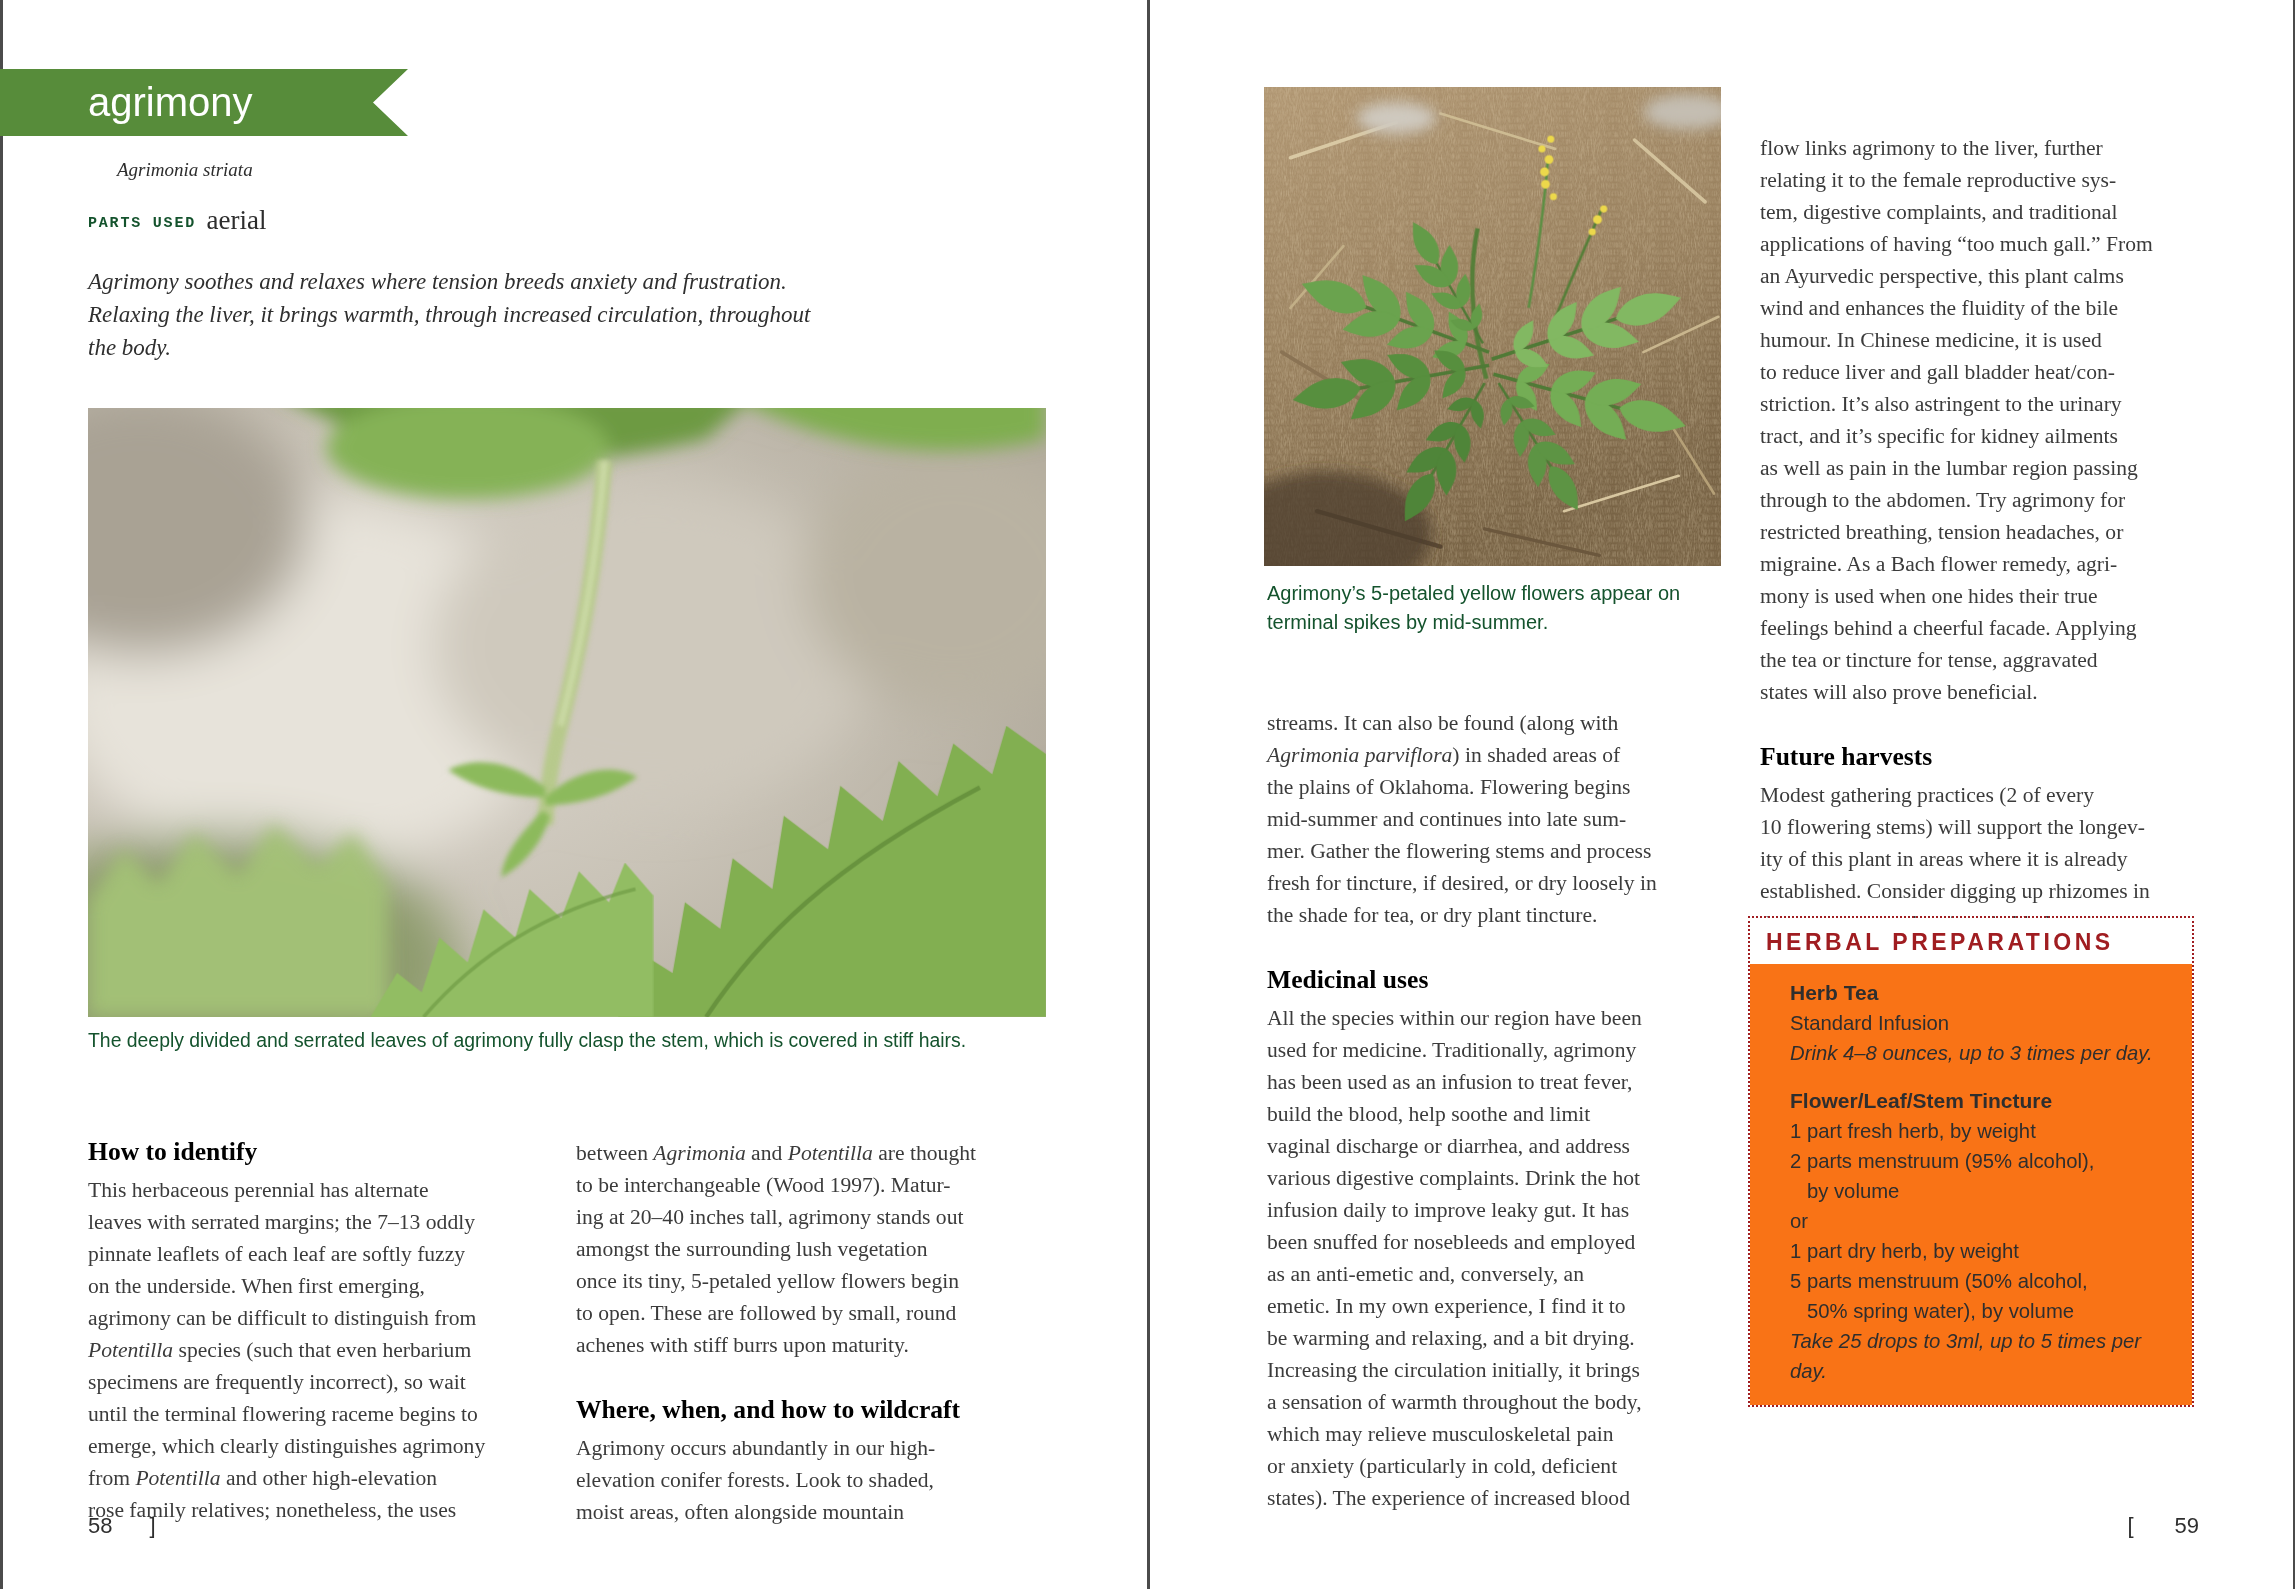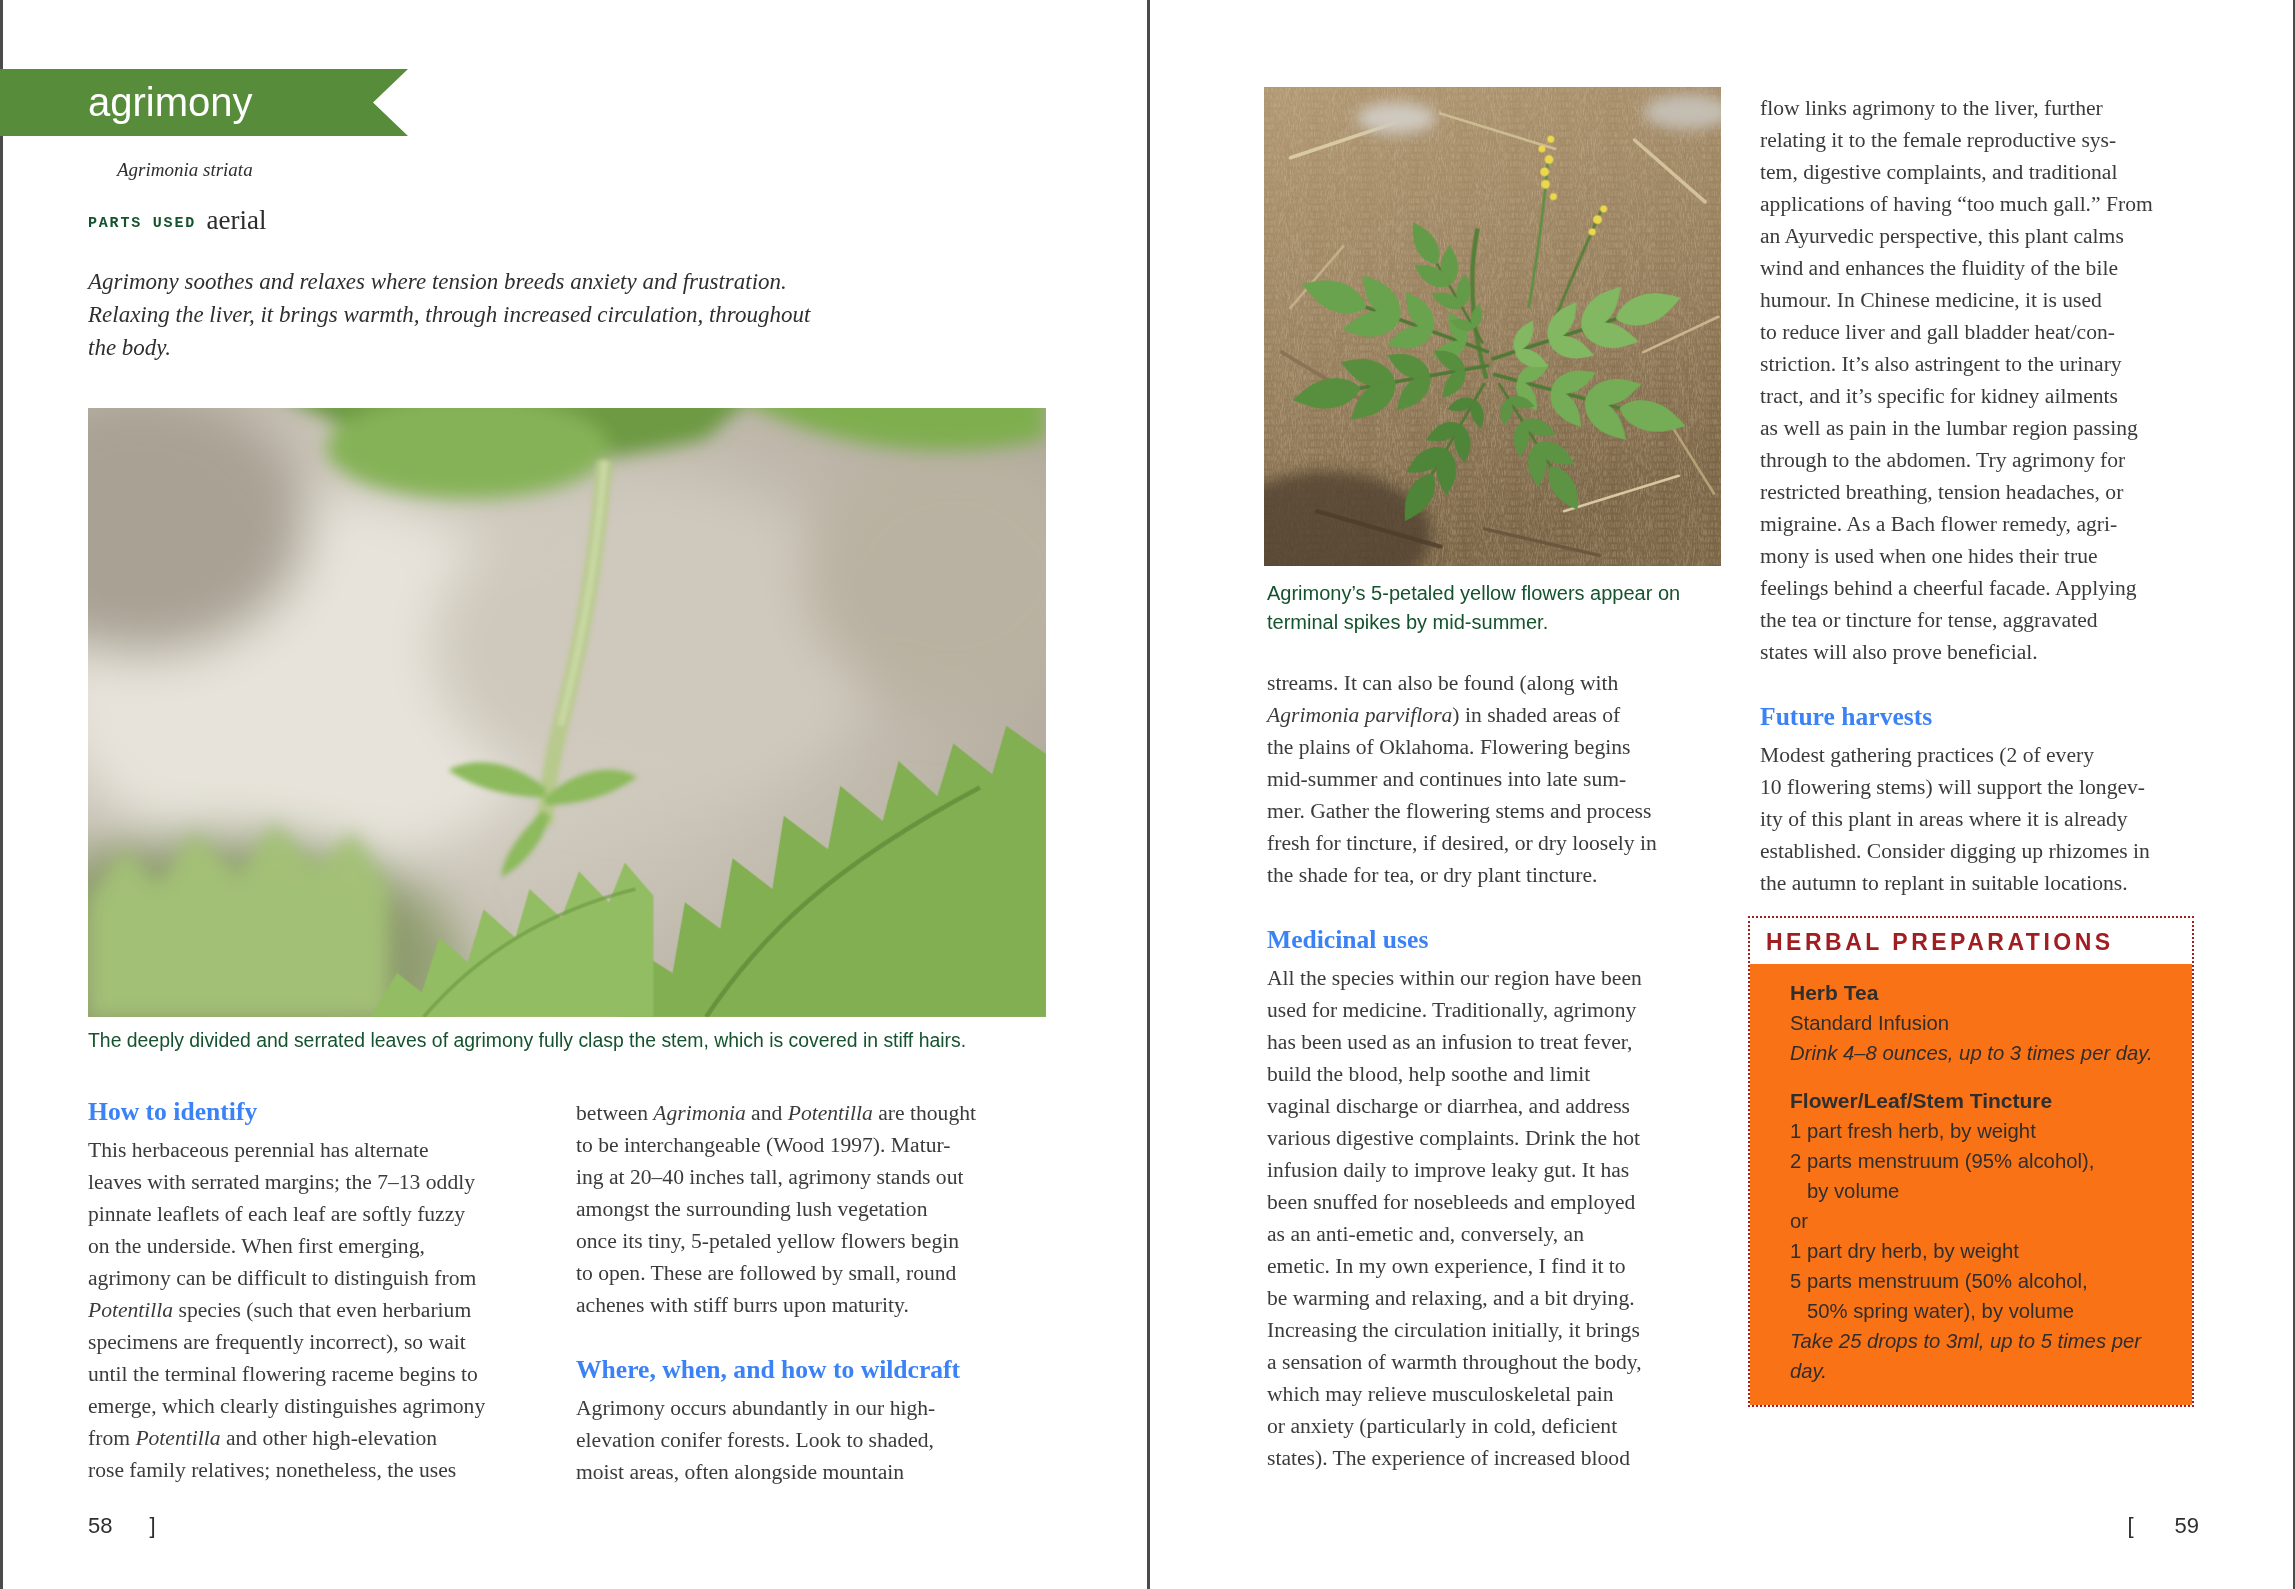--- a/index.html
+++ b/index.html
@@ -17,22 +17,22 @@
   .parts-label{font-family:Liberation Mono, monospace;font-weight:bold;font-size:15px;
           letter-spacing:1.8px;color:#14532d;vertical-align:1.8px;}
   .parts-value{font-size:27px;color:#2d2d2d;margin-left:10.6px;}
   .intro{left:88px;top:265px;width:892px;font-style:italic;font-size:23px;line-height:33px;
           color:#2f2f2f;white-space:pre-line;}
   .photo{overflow:hidden;}
   .photo svg{display:block;width:100%;height:100%;}
   .caption{font-family:"Liberation Sans",sans-serif;color:#14532d;}
   .cap-l{left:88px;top:1029px;width:998px;font-size:19.4px;white-space:nowrap;}
   .cap-r{left:1267px;top:579px;width:459px;font-size:20px;line-height:29px;white-space:pre-line;}
-  .col{white-space:normal;}
-  .h3{font-weight:bold;font-size:25.6px;line-height:30px;color:#3b82f6;margin:0 0 7px 0;}
+  .col{white-space:normal;margin-top:40px;}
+  .h3{font-weight:bold;font-size:25.6px;line-height:30px;color:#000000;margin:0 0 7px 0;}
   .h3.gap{margin-top:34px;}
   .body{font-size:21.6px;line-height:32px;white-space:pre-line;color:#3b3b3b;}
   .lcol1{left:88px;top:1097px;width:481px;}
   .lcol2{left:576px;top:1097px;width:481px;}
   .rcol1{left:1267px;top:667px;width:459px;}
   .rcol2{left:1760px;top:92px;width:459px;}
   
   .hbox{left:1748px;top:916px;width:446px;border:2.6px dotted #a01d21;box-sizing:border-box;
         font-family:"Liberation Sans",sans-serif;}
   .hbox-header{padding:10.6px 16px 8.8px 16px;font-weight:bold;font-size:23px;letter-spacing:3.5px;

